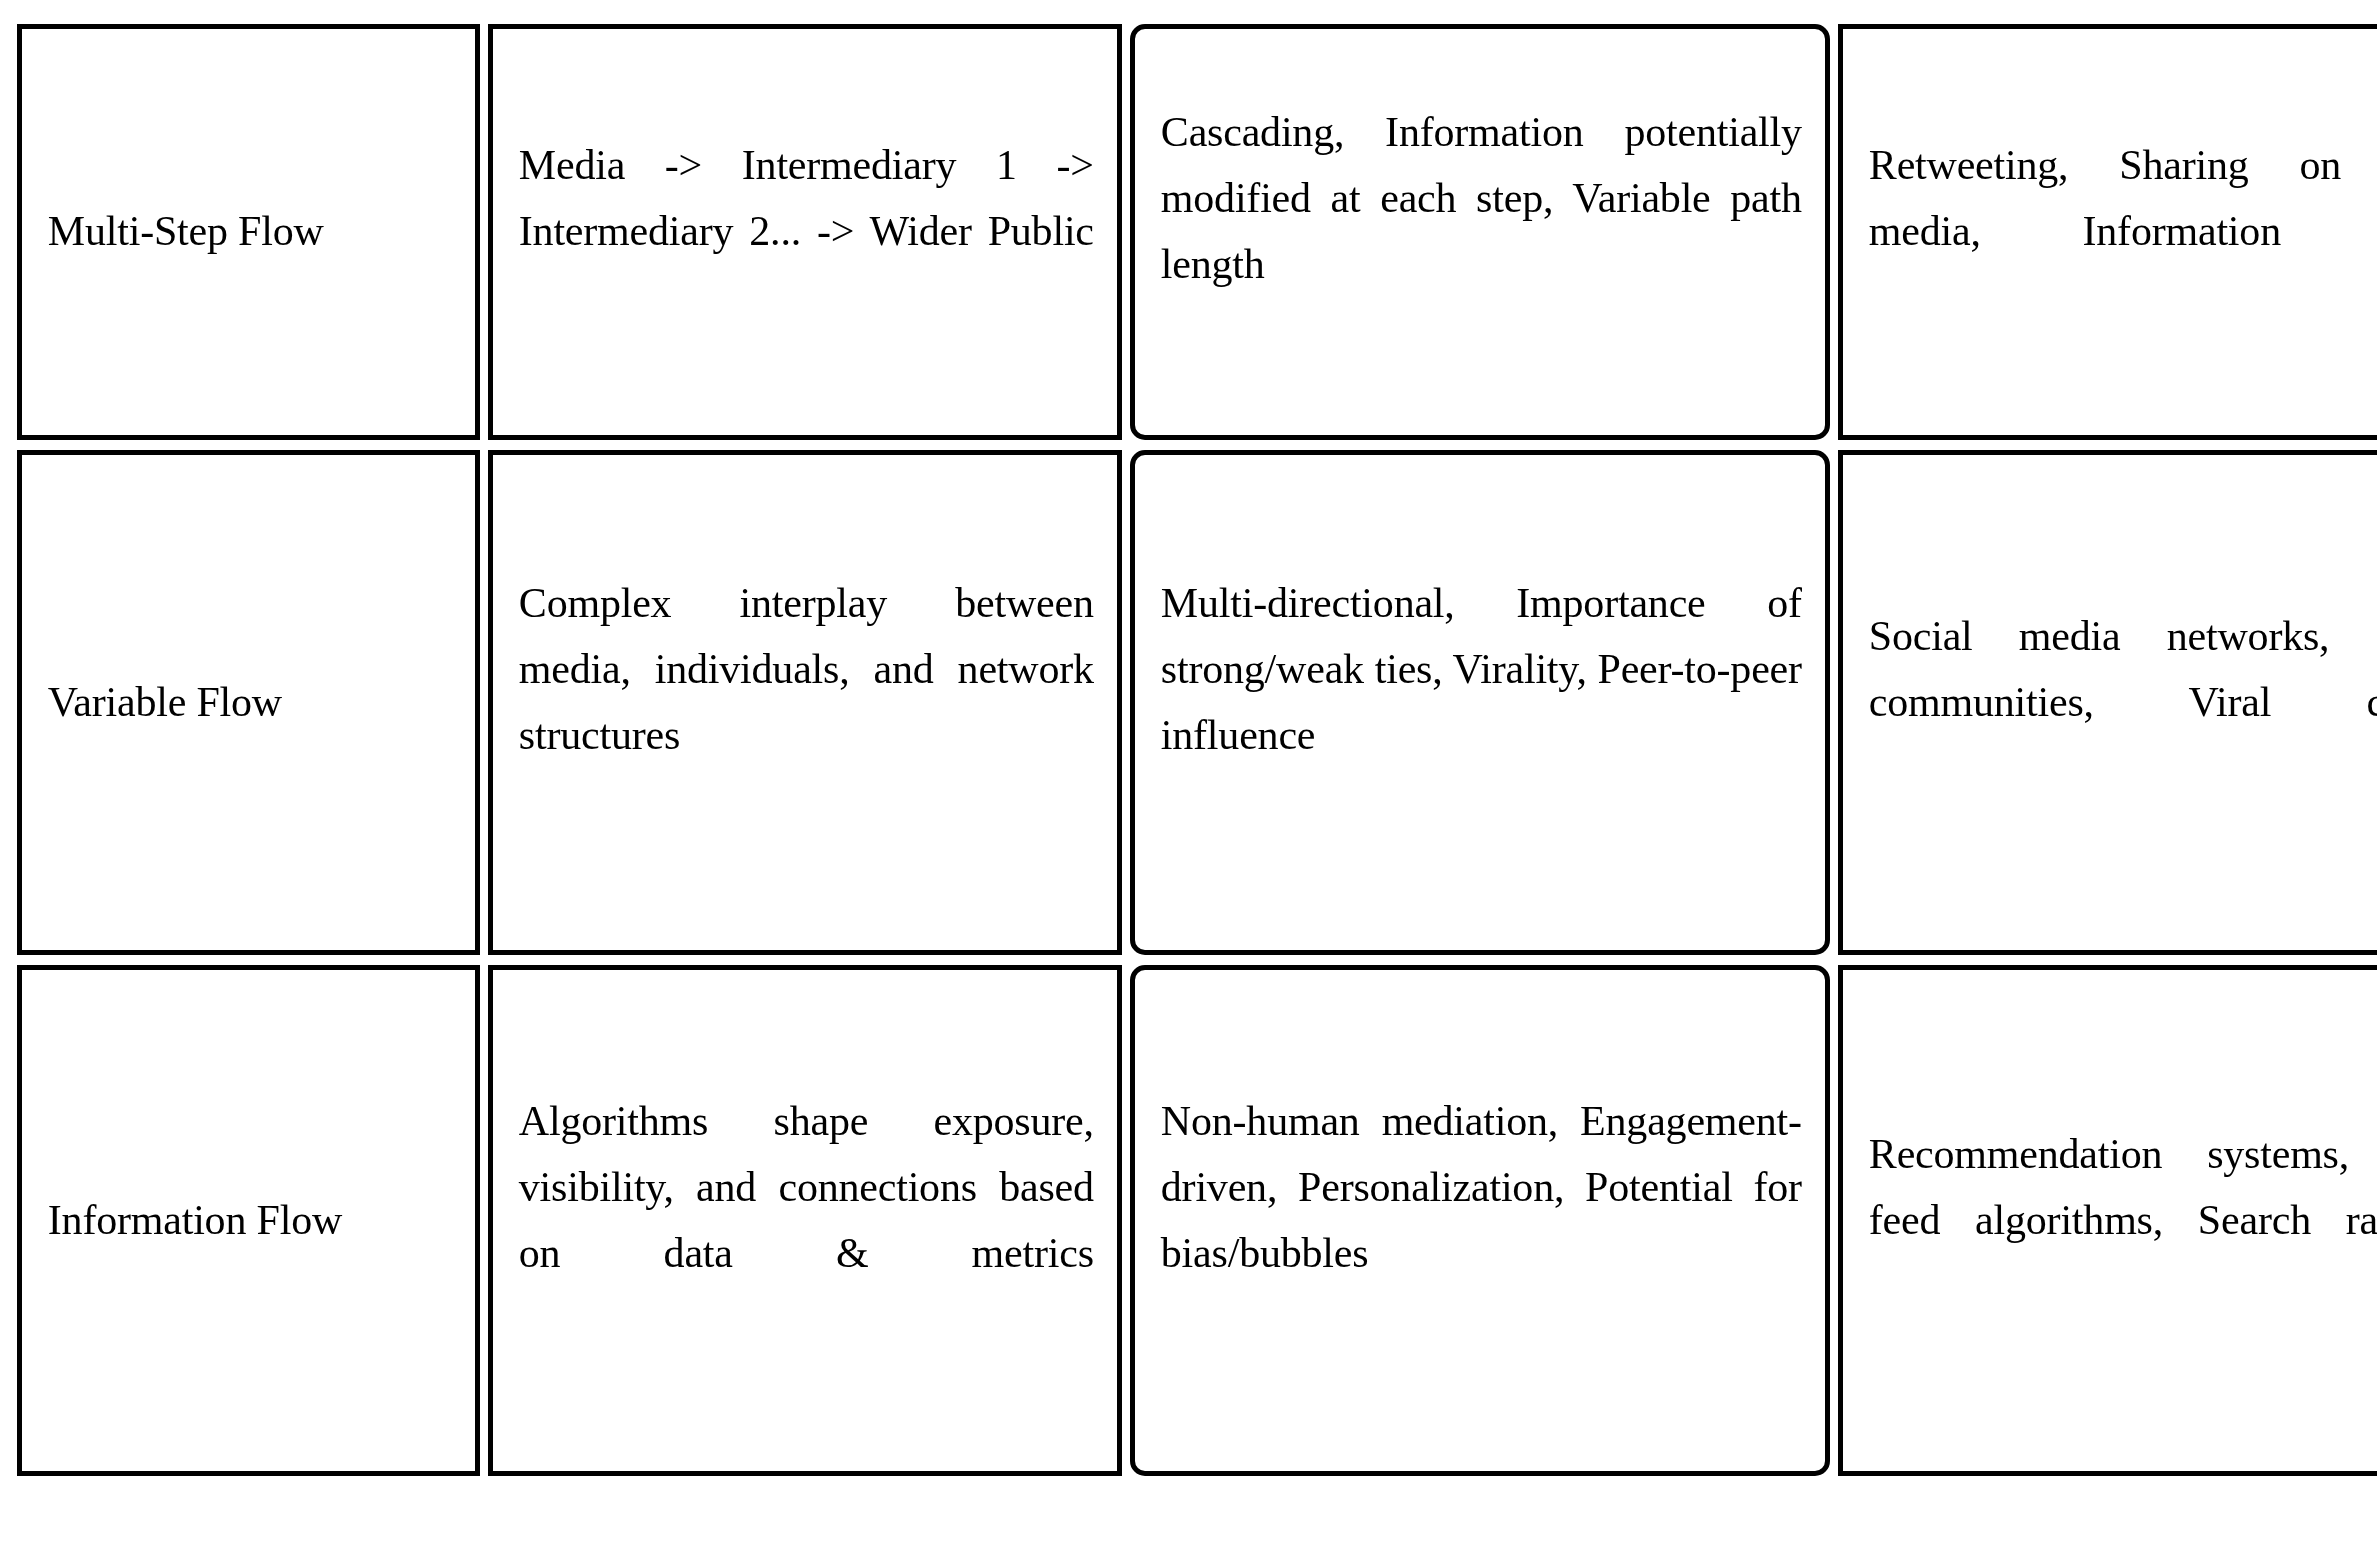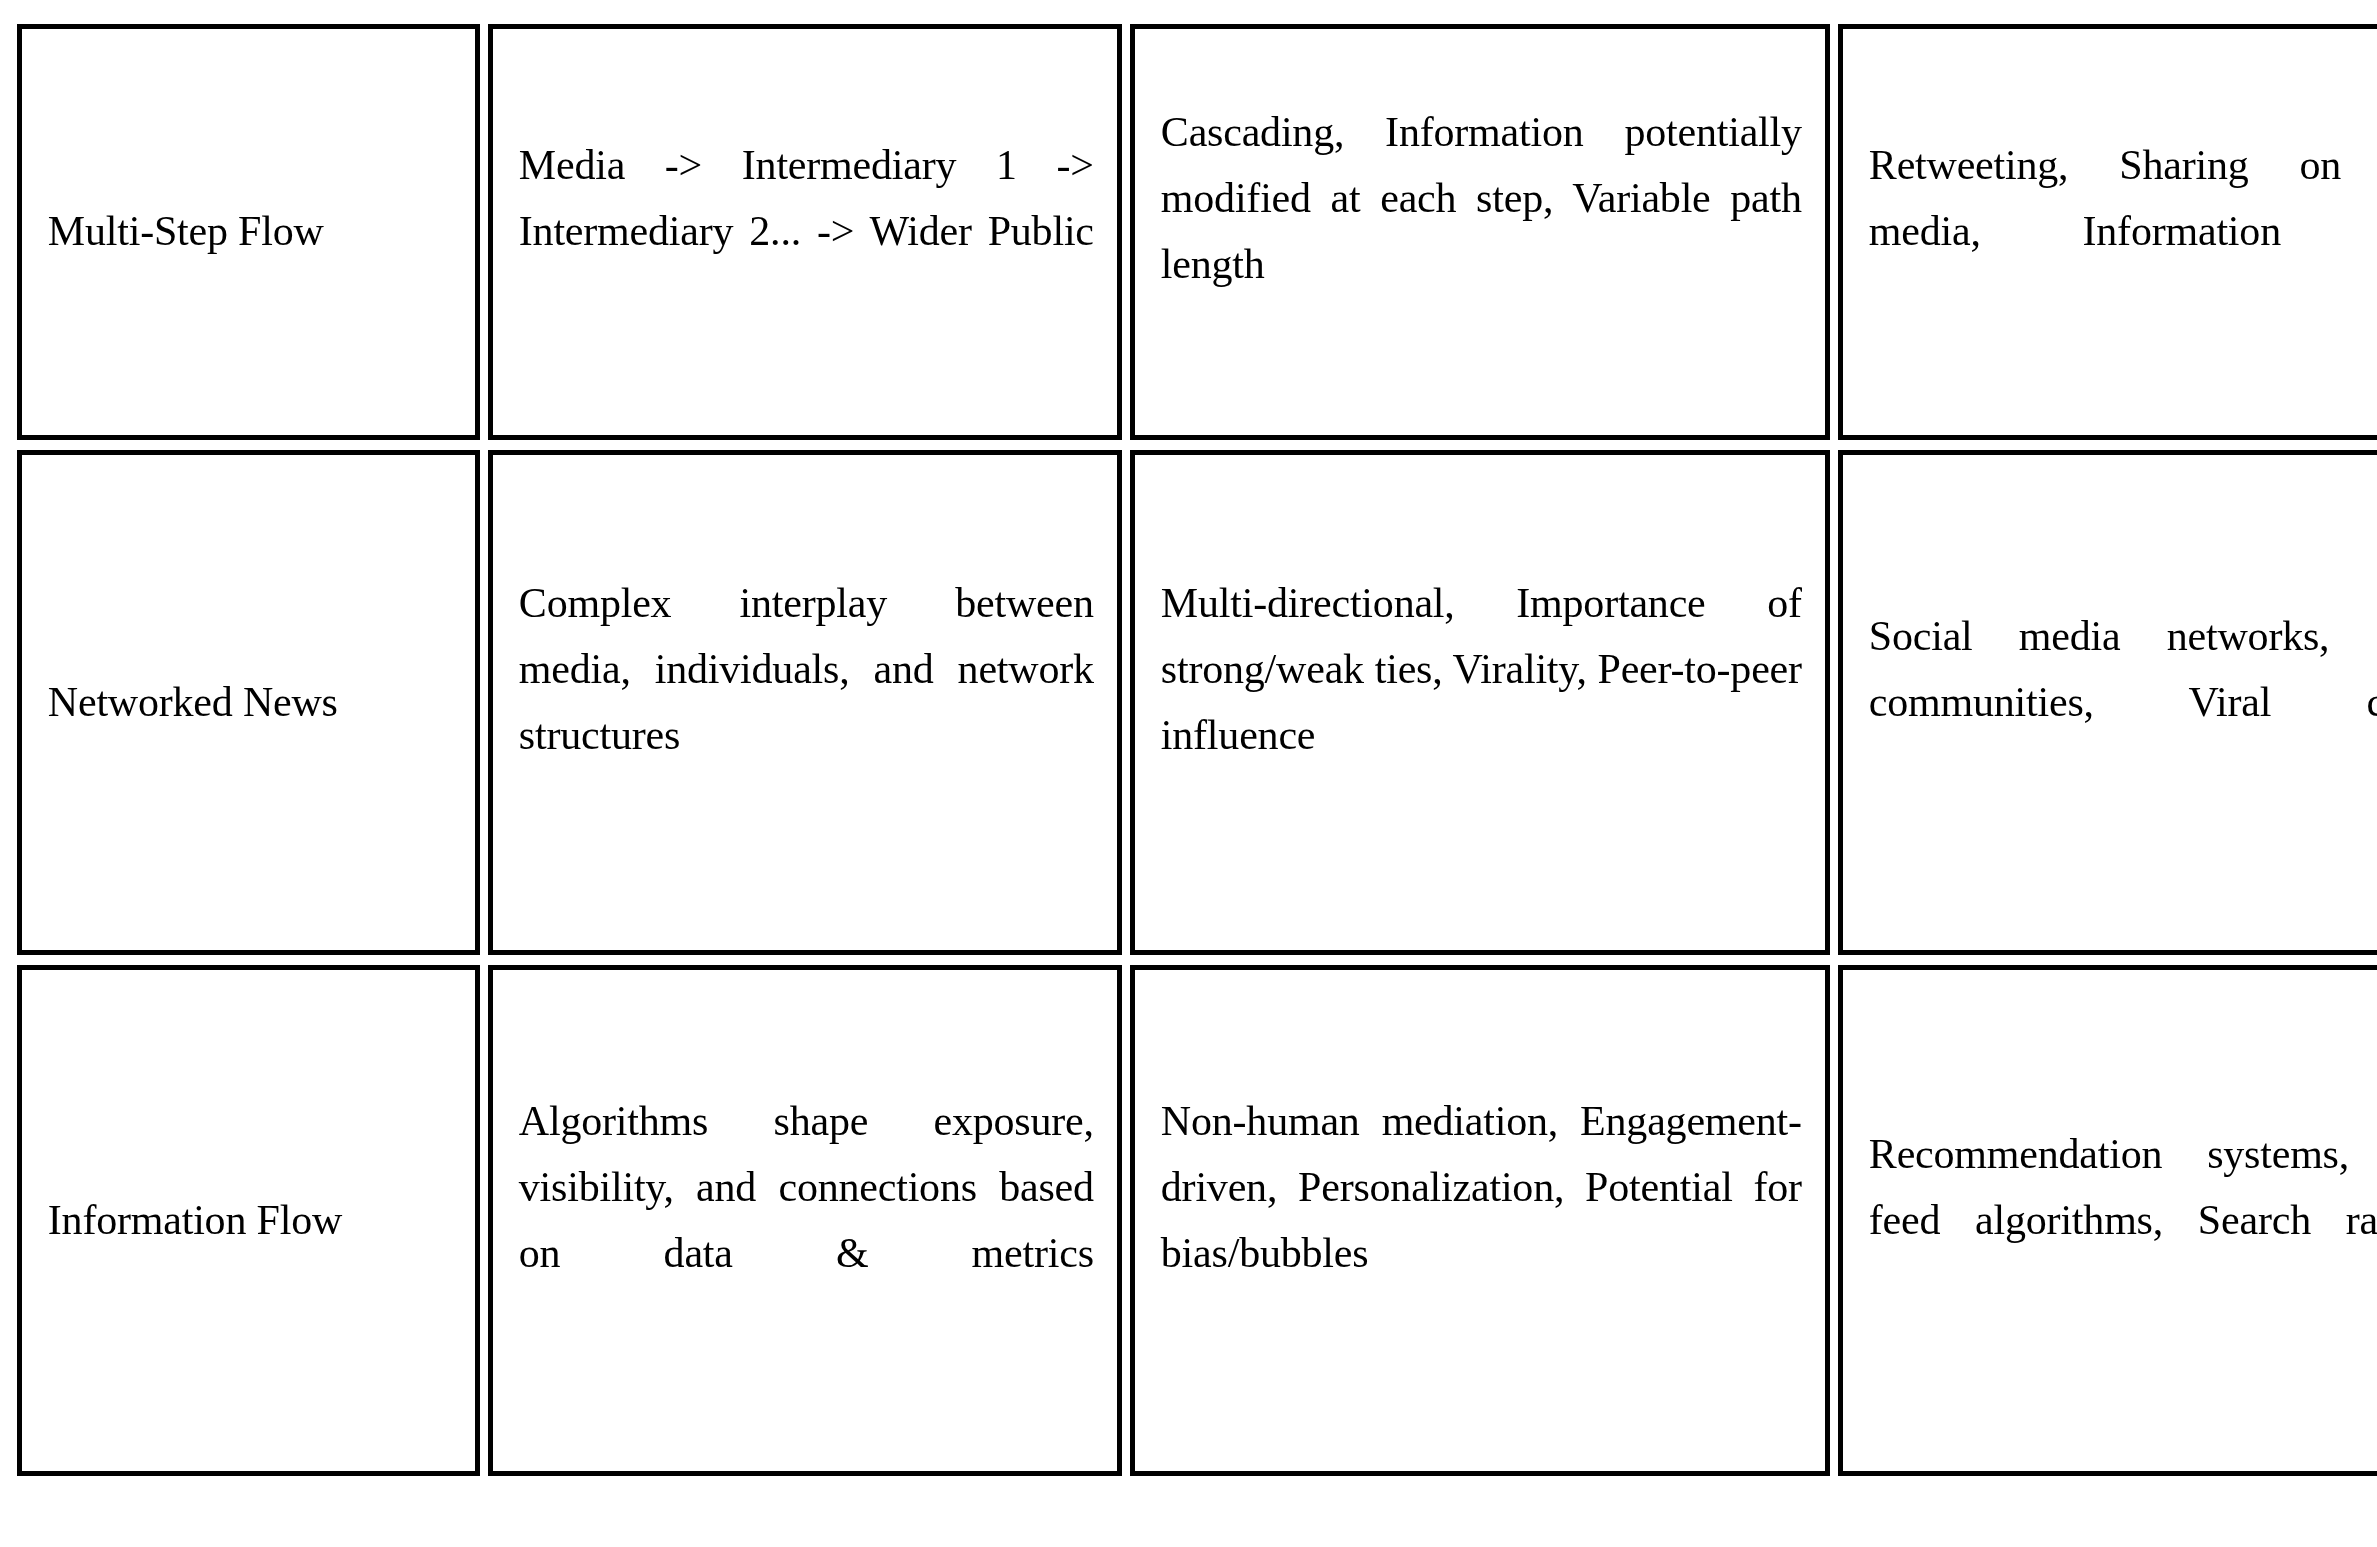--- a/index.html
+++ b/index.html
@@ -41,21 +41,21 @@
     text-justify: inter-word;
     font-stretch: condensed;
     letter-spacing: -0.2px;
     word-spacing: 0px;
     hyphens: none;
   }
 
   
   td.col-label   { width: 404px;  }
   td.col-desc    { width: 575px;  }
-  td.col-chars   { width: 641px;  }
+  td.col-chars   { width: 641px; border-radius: 15px;  }
   td.col-example { width: 620px;  }
 
   
   td.col-label { text-align: left; }
 
   
   tr.row-1 td { height: 382px; }
   tr.row-2 td { height: 470px; }
   tr.row-3 td { height: 477px; }
 
@@ -91,21 +91,21 @@
         <td class="col-chars">
             <span class="cell-text">Cascading, Information potentially modified at each step, Variable path length</span>
           </td>
         <td class="col-example">
             <span class="cell-text">Retweeting, Sharing on social media, Information chains</span>
           </td>
       </tr>
 
       <tr class="row-2">
         <td class="col-label">
-            <span class="cell-text">Networked News</span>
+            <span class="cell-text">Variable Flow</span>
           </td>
         <td class="col-desc">
             <span class="cell-text">Complex interplay between media, individuals, and network structures</span>
           </td>
         <td class="col-chars">
             <span class="cell-text">Multi-directional, Importance of strong/weak ties, Virality, Peer-to-peer influence</span>
           </td>
         <td class="col-example">
             <span class="cell-text">Social media networks, Online communities, Viral content</span>
           </td>

